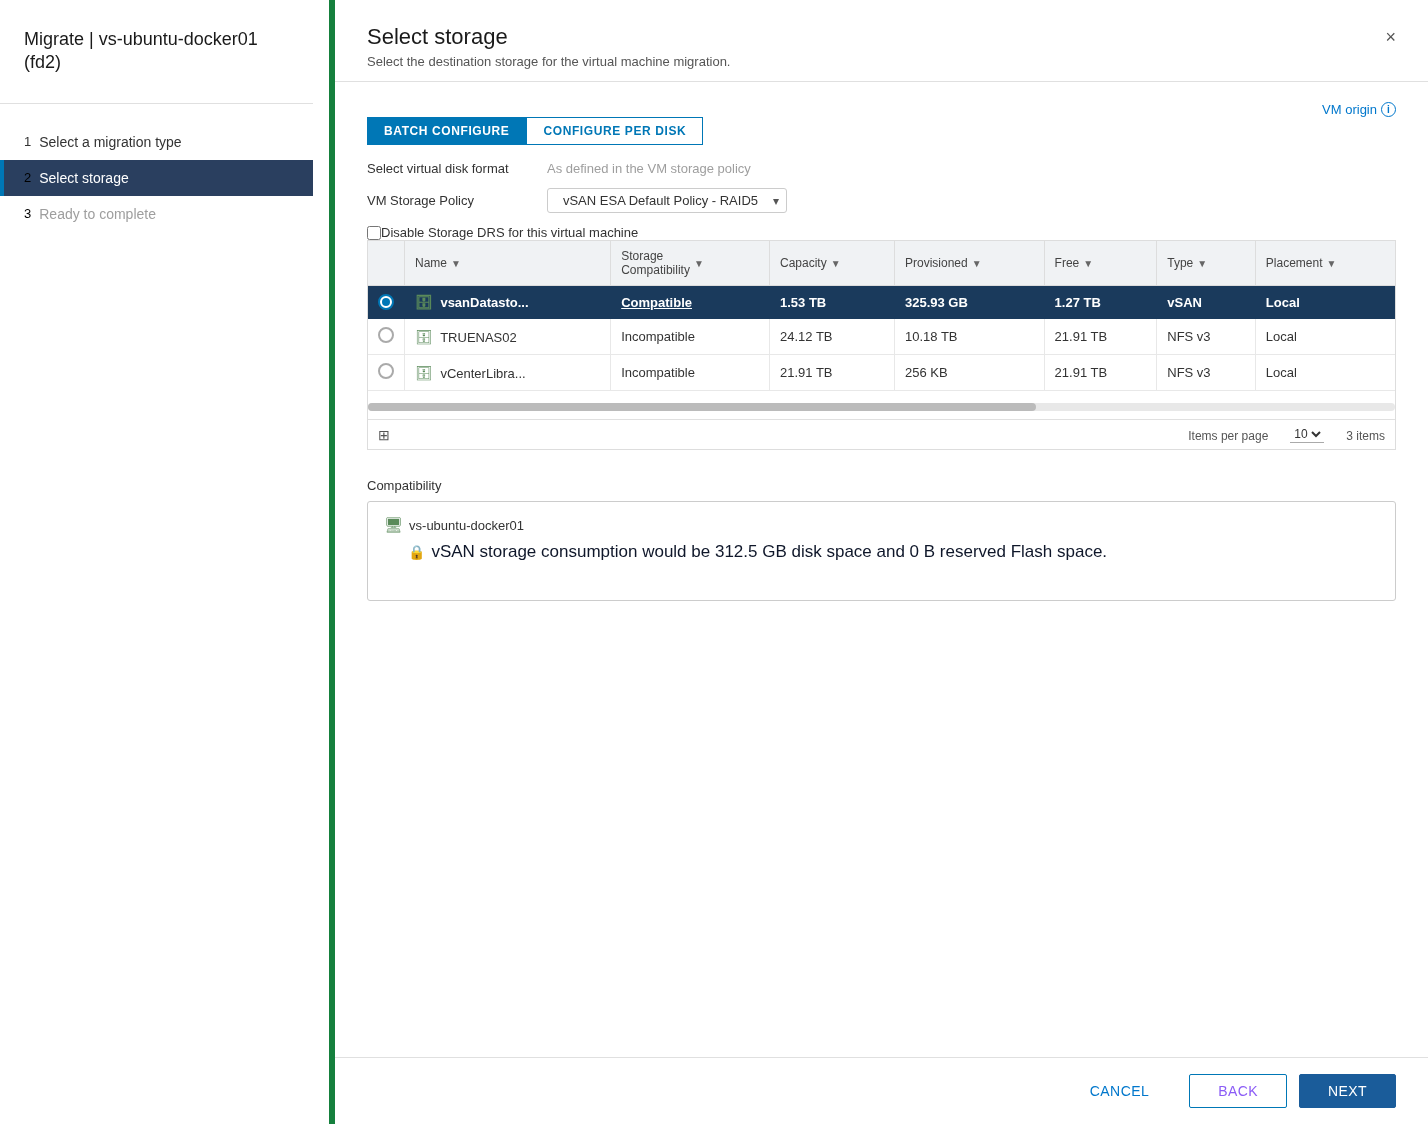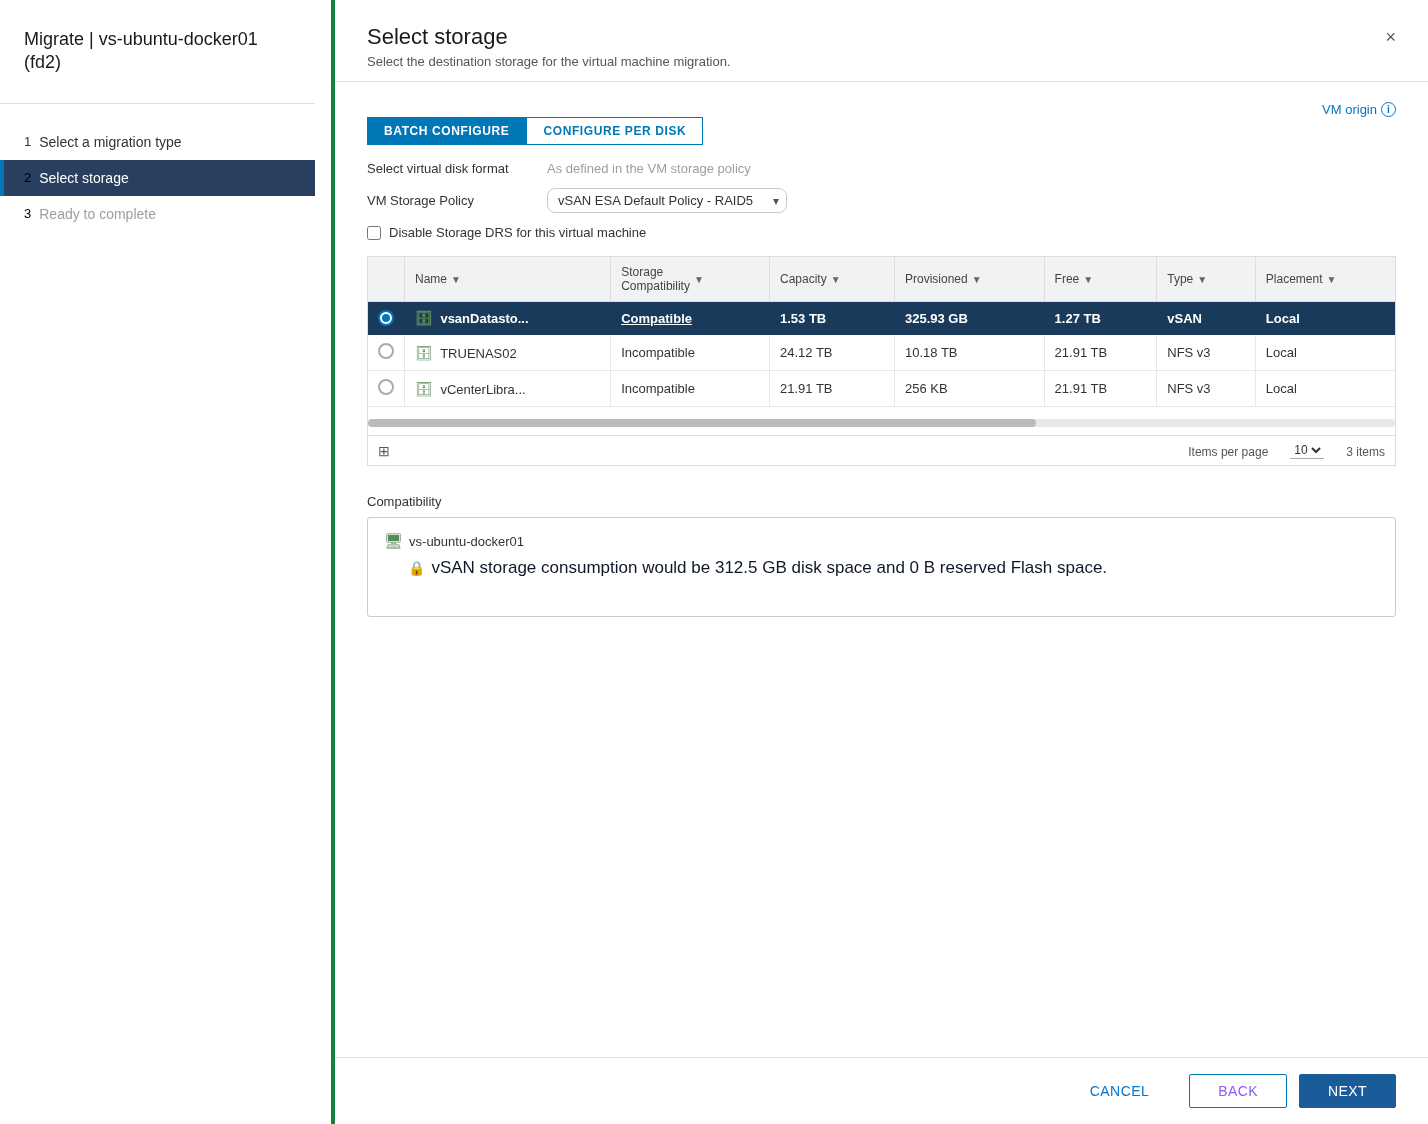--- a/index.html
+++ b/index.html
@@ -11,21 +11,21 @@
       width: 1428px;
       height: 1124px;
       overflow: hidden;
     }
 
     
     .sidebar {
       width: 335px;
       min-width: 335px;
       background: #fff;
-      border-right: 4px solid #15803d;
+      border-right: 6px solid #15803d;
       display: flex;
       flex-direction: column;
       padding: 28px 16px 0 0;
     }
     .sidebar-title {
       font-size: 18px;
       font-weight: 500;
       color: #1a1a1a;
       padding: 0 24px 28px 24px;
       border-bottom: 1px solid #e0e0e0;
@@ -185,52 +185,51 @@
       width: 180px;
       font-size: 13px;
       color: #333;
     }
     .form-value-text {
       font-size: 13px;
       color: #9e9e9e;
     }
     .form-select {
       border: 1px solid #ccc;
-      border-radius: 8px;
+      border-radius: 3px;
       padding: 4px 23px 4px 10px;
       font-size: 13px;
       color: #333;
       background: #fff;
       appearance: none;
       -webkit-appearance: none;
       cursor: pointer;
       position: relative;
       min-width: 240px;
+      text-align: center;
     }
     .select-wrapper {
       position: relative;
       display: inline-block;
     }
     .select-wrapper::after {
       content: '▾';
       position: absolute;
       right: 8px;
       top: 50%;
       transform: translateY(-50%);
       pointer-events: none;
       color: #555;
       font-size: 12px;
     }
 
     
     .checkbox-row {
       display: flex;
       align-items: center;
-      margin-bottom: 16px;
-      gap: 8px;
     }
     .checkbox-row input[type="checkbox"] {
       width: 14px;
       height: 14px;
       cursor: pointer;
     }
     .checkbox-label {
       font-size: 13px;
       color: #333;
     }

